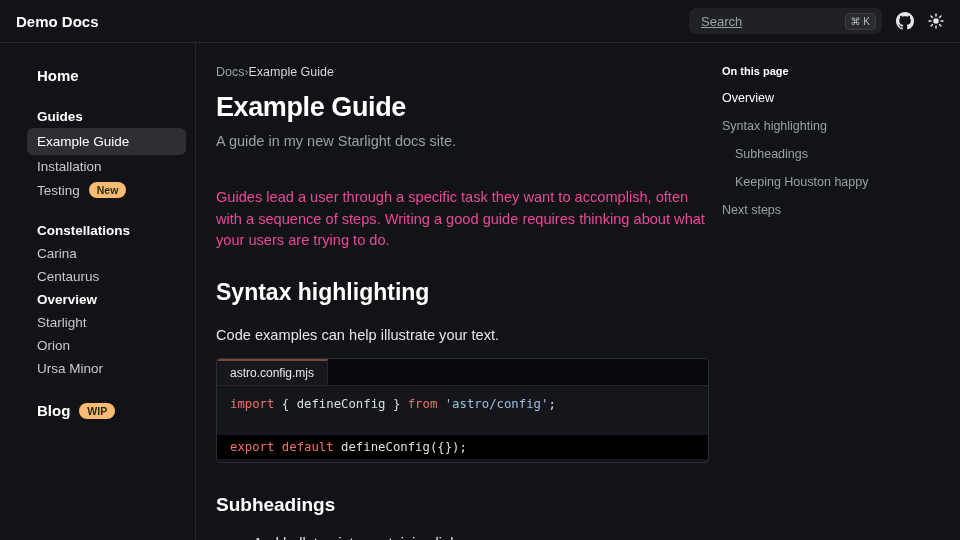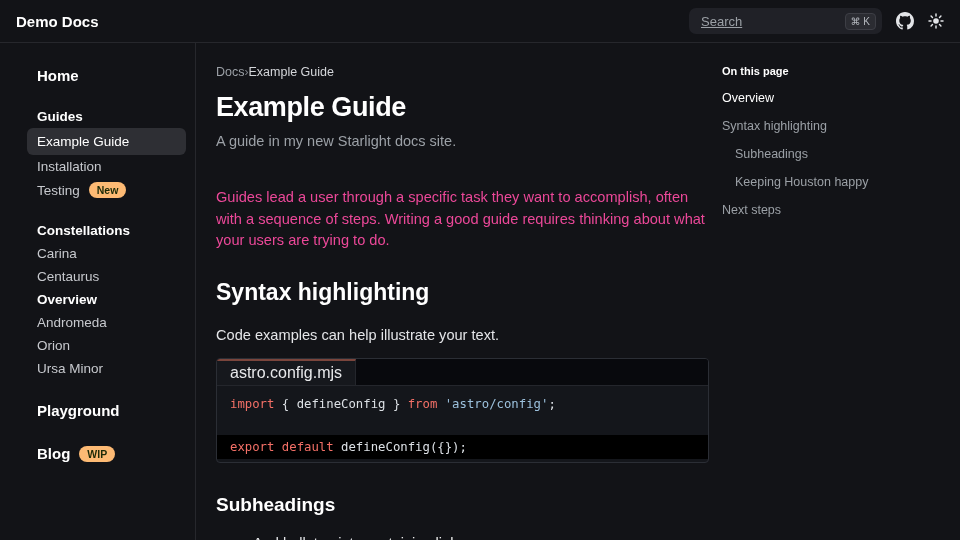--- a/index.html
+++ b/index.html
@@ -53,21 +53,21 @@
   h1.page-title { font-size:27px; margin:13px 0 0; letter-spacing:-0.4px; color:#fff; }
   .subtitle { margin-top:10px; font-size:14.5px; color:#9ba0a6; }
   .intro { margin-top:38px; font-size:14.6px; line-height:21.5px; color:#ec4899; }
   h2.sec-title { font-size:23px; margin:27px 0 0; color:#fff; }
   .sec-text { margin-top:21px; font-size:14.6px; color:#e4e5e8; }
   
   .code-frame { margin-top:15px; border:1px solid #2b2e35; border-radius:4px; overflow:hidden; background:#14161b; }
   .code-tabs { background:#08090d; border-bottom:1px solid #24262c; height:27px; display:flex; }
   .code-tab {
     background:#16181d; border-top:2px solid #7a453c; border-right:1px solid #24262c;
-    padding:0 13px; font-size:16px; color:#e8e9eb; line-height:24px;
+    padding:0 13px; font-size:12px; color:#e8e9eb; line-height:24px;
   }
   .code-body { padding:8px 0 3px; font-family:"DejaVu Sans Mono", monospace; font-size:12.3px; line-height:20px; }
   .code-line { padding:0 13px; white-space:pre; min-height:20px; }
   .code-line.hl { background:#000000; padding-top:2px; padding-bottom:2px; margin-top:1px; }
   .tok-kw { color:#f47067; }
   .tok-pl { color:#dce0e5; }
   .tok-str { color:#9cc1dd; }
   h3.sub-title { font-size:19px; margin:31px 0 0; color:#fff; }
   ul.bullets { margin:17px 0 0; padding-left:37px; font-size:14.6px; color:#e4e5e8; }
   ul.bullets li { line-height:21px; }
@@ -138,30 +138,27 @@
       <div class="sb-item link">
         <span>Carina</span>
       </div>
       <div class="sb-item link">
         <span>Centaurus</span>
       </div>
       <div class="sb-item subgroup">
         <span>Overview</span>
       </div>
       <div class="sb-item link">
-        <span>Andromeda</span>
+        <span>Starlight</span>
       </div>
       <div class="sb-item link">
         <span>Orion</span>
       </div>
       <div class="sb-item link">
         <span>Ursa Minor</span>
-      </div>
-      <div class="sb-item link-lg gap-lg">
-        <span>Playground</span>
       </div>
       <div class="sb-item link-lg gap-lg">
         <span>Blog</span>
         <span class="badge">WIP</span>
       </div>
     </nav>
 
   <main class="main">
     <div class="article">
       <div class="breadcrumb">

